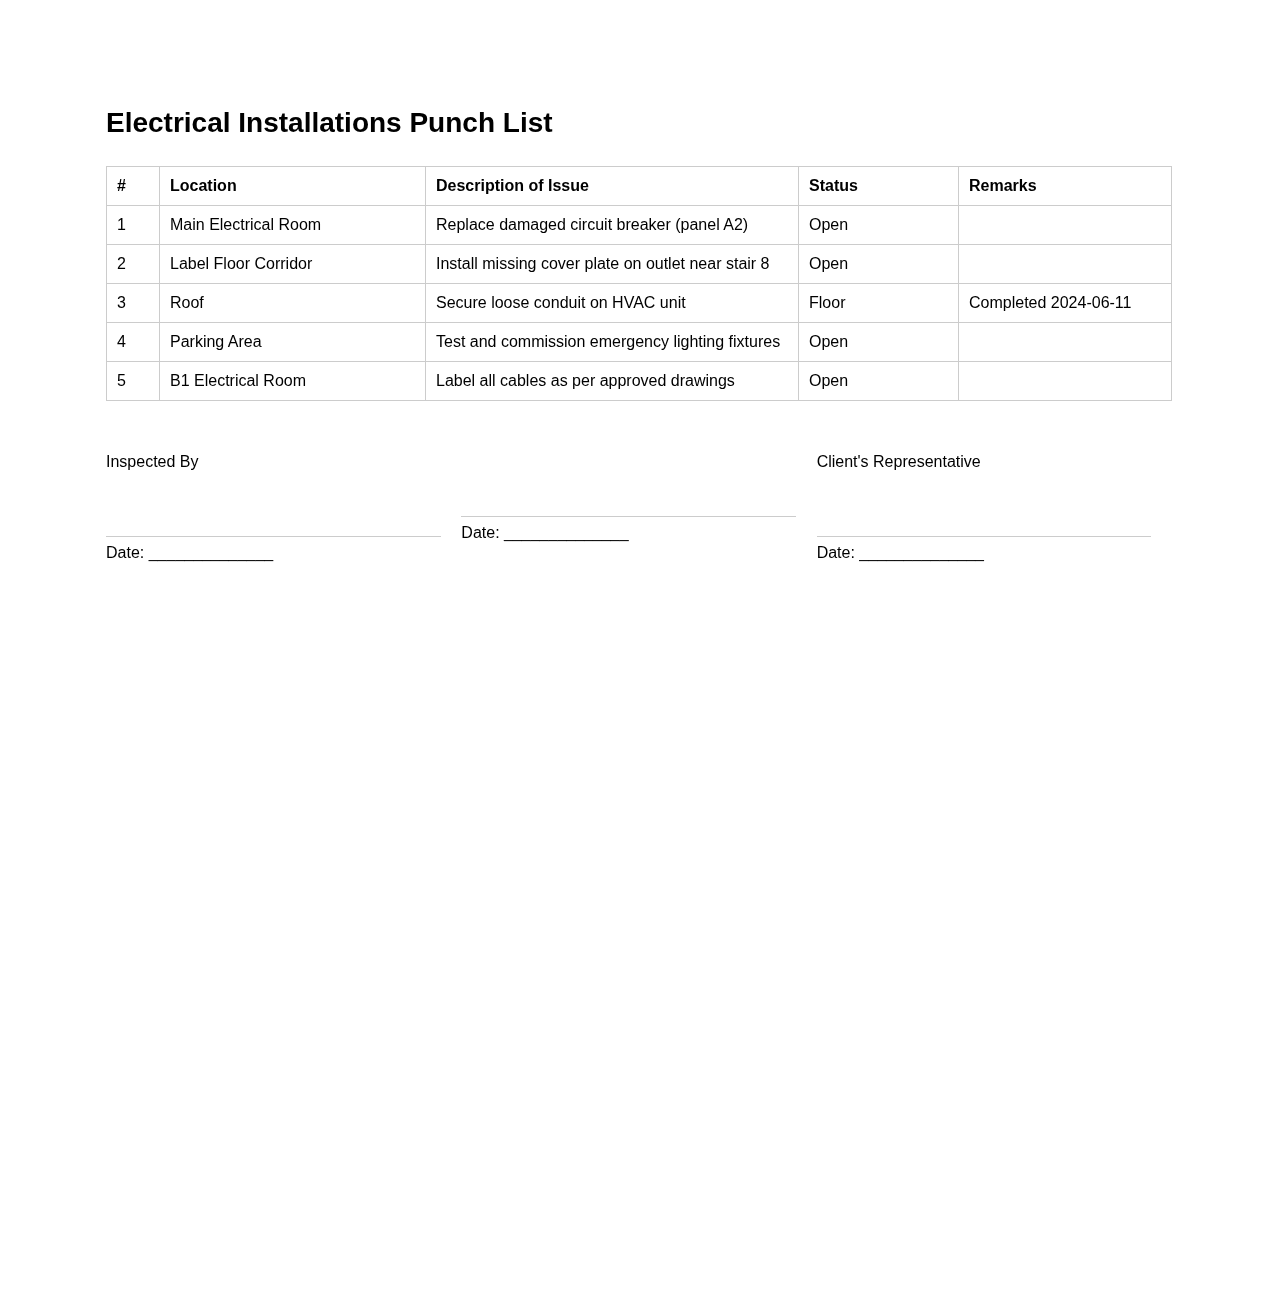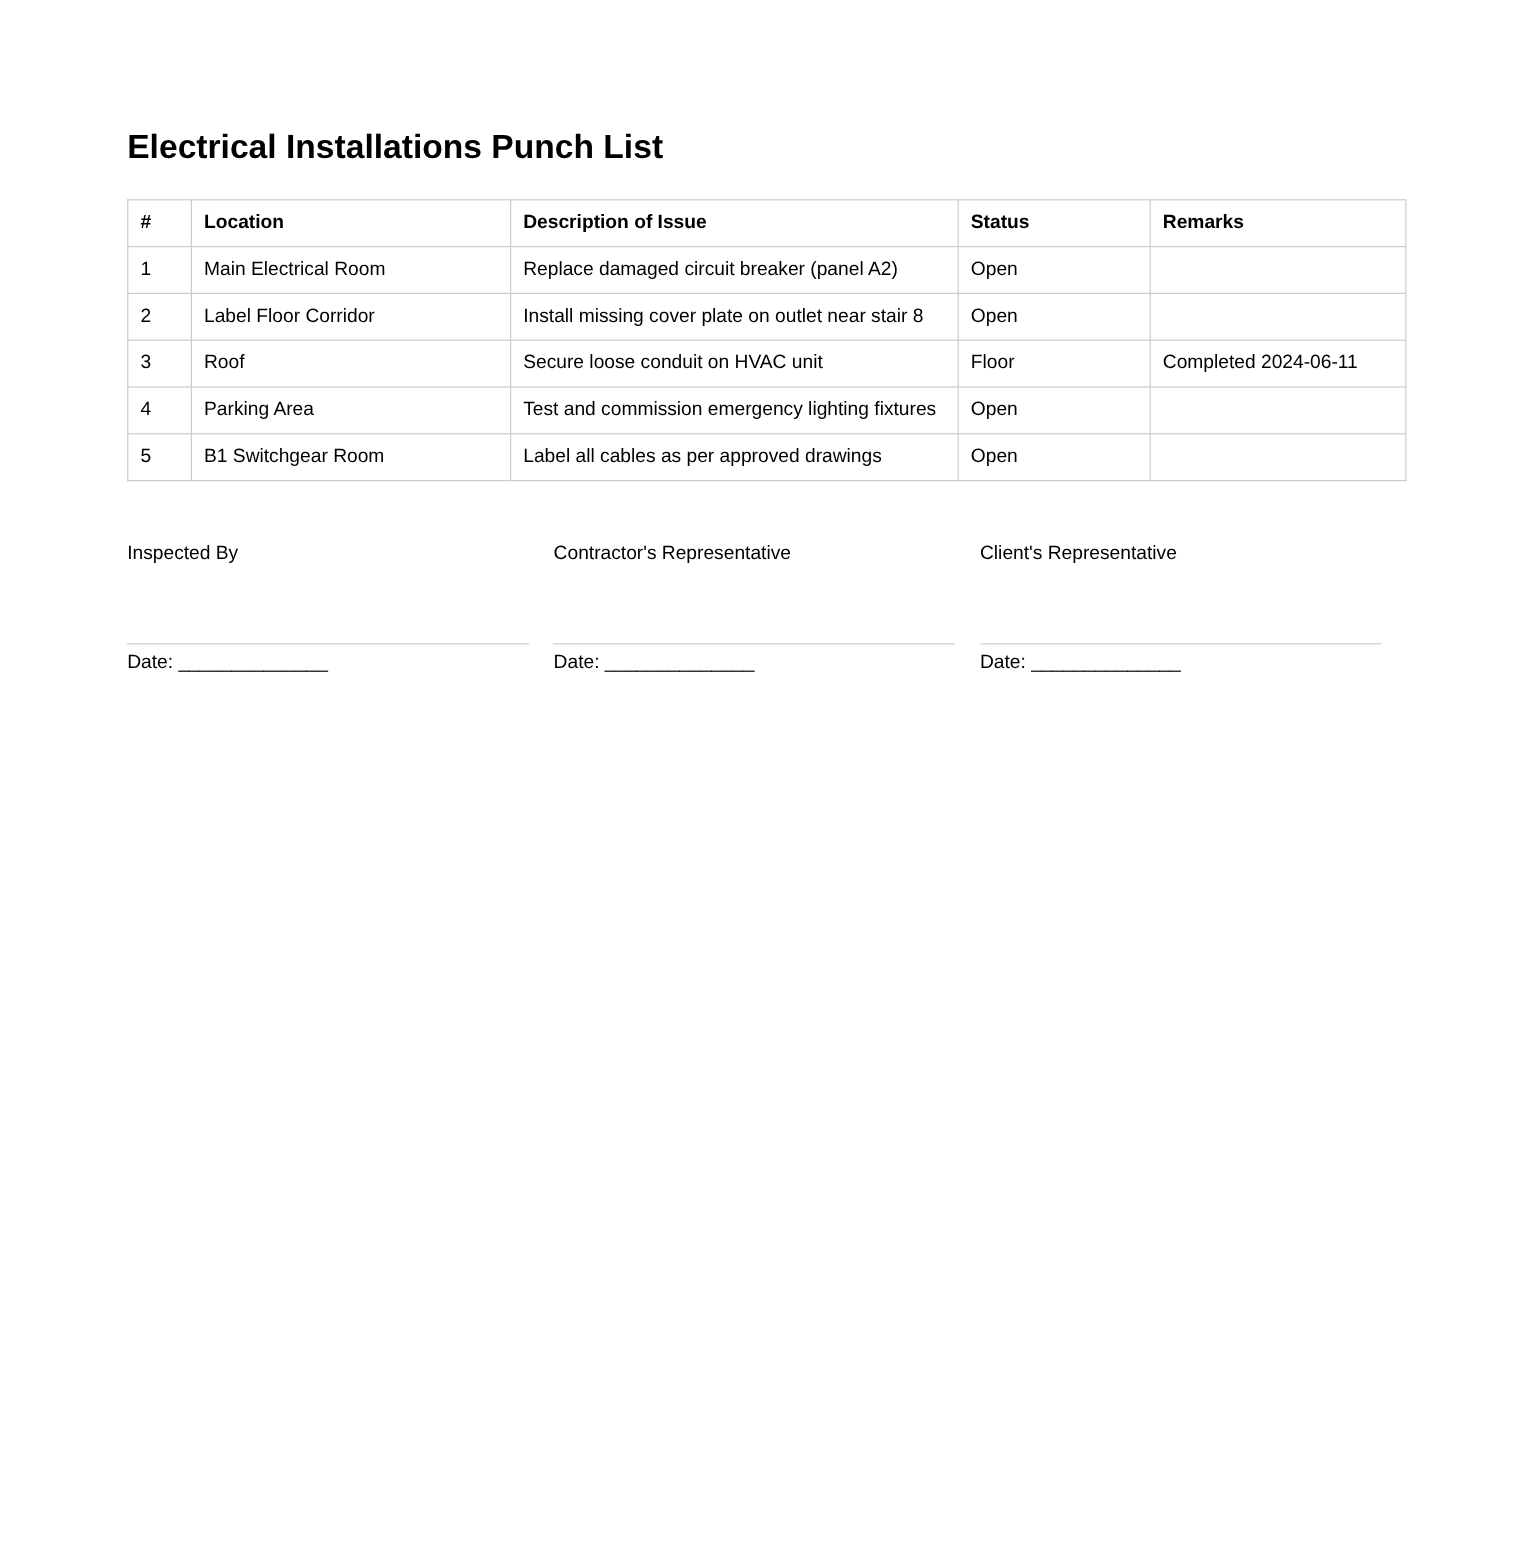--- a/index.html
+++ b/index.html
@@ -118,36 +118,35 @@
       </tr>
       <tr>
         <td>4</td>
         <td>Parking Area</td>
         <td>Test and commission emergency lighting fixtures</td>
         <td>Open</td>
         <td></td>
       </tr>
       <tr>
         <td>5</td>
-        <td>B1 Switchgear Room</td>
+        <td>B1 Electrical Room</td>
         <td>Label all cables as per approved drawings</td>
         <td>Open</td>
         <td></td>
       </tr>
     </tbody>
   </table>
 
   <div class="sigs">
     <div class="sig">
       <div class="sig-label">Inspected By</div>
       <div class="sig-line"></div>
       <div class="sig-date">Date: ______________</div>
     </div>
     <div class="sig">
-      <div class="sig-label">Contractor's Representative</div>
       <div class="sig-line"></div>
       <div class="sig-date">Date: ______________</div>
     </div>
     <div class="sig">
       <div class="sig-label">Client's Representative</div>
       <div class="sig-line"></div>
       <div class="sig-date">Date: ______________</div>
     </div>
   </div>
 </div>

